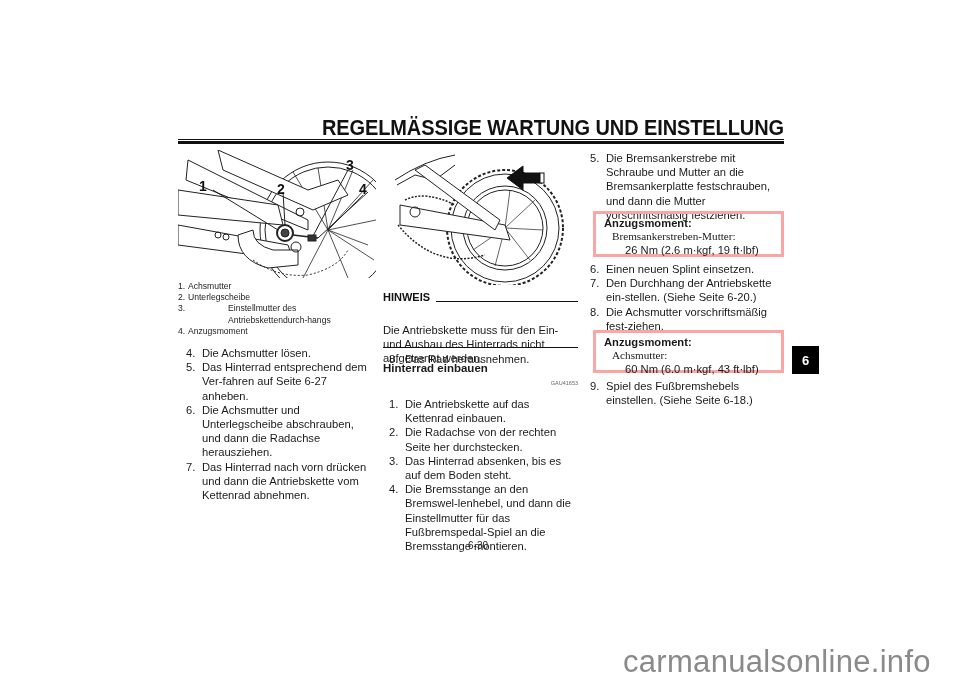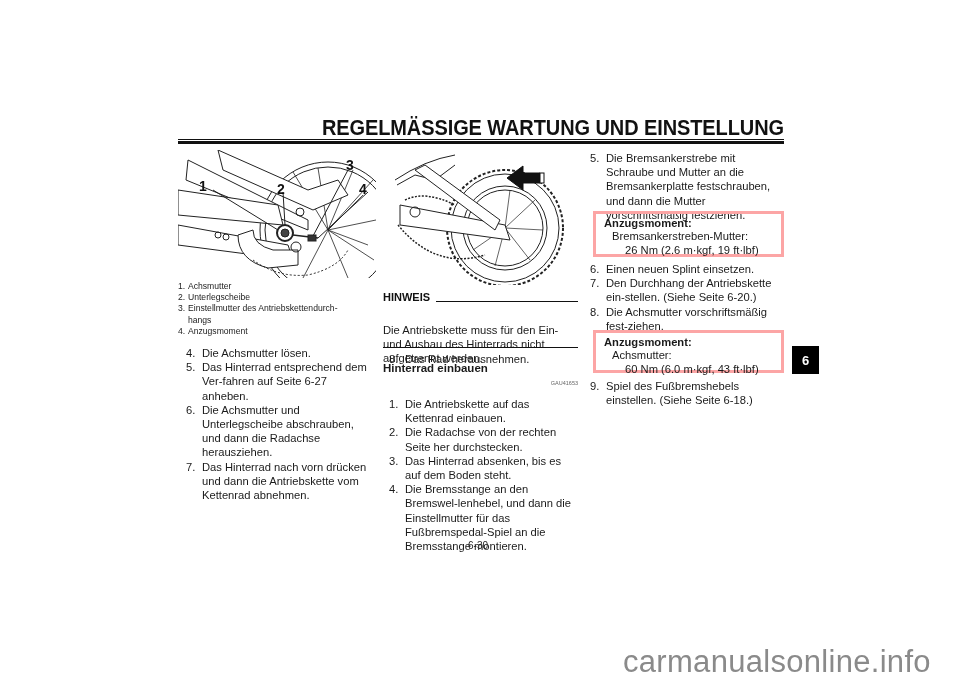--- a/index.html
+++ b/index.html
@@ -30,21 +30,21 @@
   .hinweis-title { position: absolute; left: 383px; top: 291px; font-weight: bold; font-size: 11px; color: #111; }
   .hinweis-line-top { position: absolute; left: 436px; width: 142px; top: 301px; height: 1px; background: #111; }
   .hinweis-text { position: absolute; left: 383px; top: 323px; width: 196px; font-size: 11.2px; line-height: 14.2px; }
   .hinweis-line-bottom { position: absolute; left: 383px; width: 195px; top: 347px; height: 1px; background: #111; }
 
   .code { position: absolute; left: 530px; top: 380px; width: 48px; text-align: right; font-size: 5.5px; color: #666; }
   .subhead { position: absolute; left: 383px; top: 362px; font-weight: bold; font-size: 11.5px; }
 
   .torque-box { position: absolute; left: 593px; width: 191px; border: 3px solid #fca5a5; box-sizing: border-box; padding: 3px 0 0 8px; font-size: 11.2px; line-height: 13.4px; }
   .torque-box .tl { font-weight: bold; }
-  .torque-box .tp { padding-left: 8px; }
+  .torque-box .tp { padding-left: 8px; font-family: Liberation Serif, serif; }
   .torque-box .tv { padding-left: 21px; }
 
   .tab { position: absolute; left: 792px; top: 346px; width: 27px; height: 28px; background: #000; color: #fff; font-weight: bold; font-size: 13px; display: flex; align-items: center; justify-content: center; }
   .page-num { position: absolute; left: 458px; top: 540px; width: 40px; text-align: center; font-size: 10px; color: #222; }
   .watermark { position: absolute; left: 623px; top: 644px; font-size: 31px; color: #8a8a8a; letter-spacing: 0.3px; }
 </style>
 </head>
 <body>
 
 <div class="header-title">REGELMÄSSIGE WARTUNG UND EINSTELLUNG</div>
@@ -106,21 +106,21 @@
   <div class="ci">
       <span class="cn">1.</span>
       <span>Achsmutter</span>
     </div>
   <div class="ci">
       <span class="cn">2.</span>
       <span>Unterlegscheibe</span>
     </div>
   <div class="ci">
       <span class="cn">3.</span>
-      <span style="width:165px; display:inline-block;">Einstellmutter des Antriebskettendurch-hangs</span>
+      <span style="width:165px; display:inline-block;margin-left:40px;">Einstellmutter des Antriebskettendurch-hangs</span>
     </div>
   <div class="ci">
       <span class="cn">4.</span>
       <span>Anzugsmoment</span>
     </div>
 </div>
 
 <div class="steps" style="left:180px; top:346px; width:195px;">
   <div class="step">
       <span class="num">4.</span>

